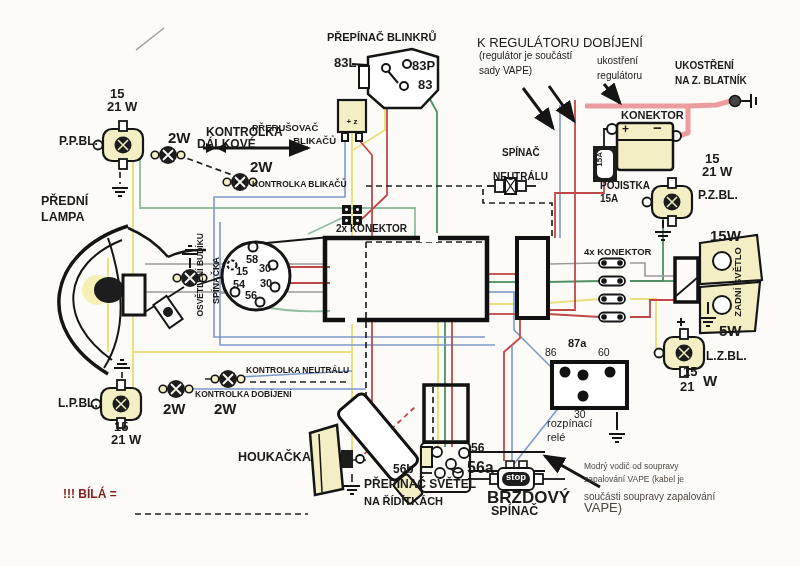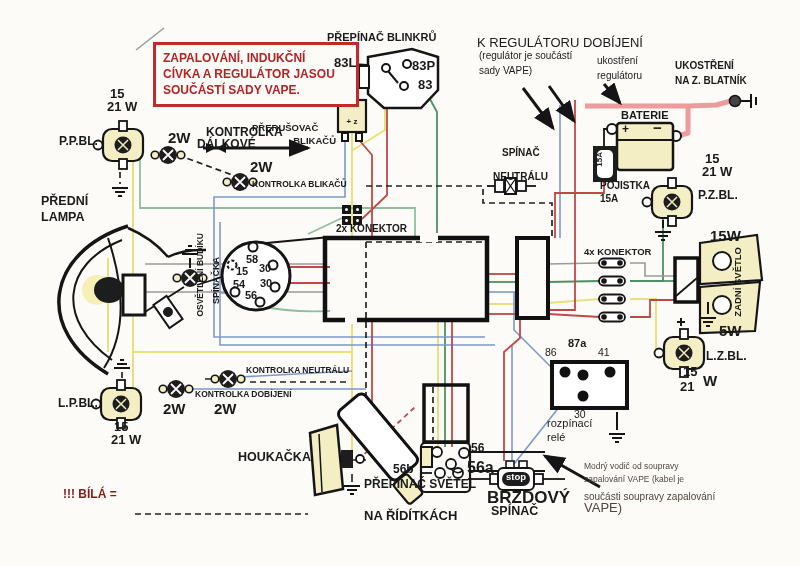--- a/index.html
+++ b/index.html
@@ -334,44 +334,39 @@
     <use href="#gnd" transform="translate(190,254) scale(1,-1)"></use>
     <path d="M190,258 V268" stroke="#151515" stroke-width="2" fill="none"></path>
     <use href="#gnd" transform="translate(352,486)"></use>
   </g>
   <g>
     <circle cx="735" cy="101" r="5.5" fill="#444" stroke="#151515" stroke-width="1.5"></circle>
     <path d="M740,101 H751 M751,94 V108 M756,97 V105" stroke="#151515" stroke-width="2" fill="none"></path>
   </g>
 </svg>
 
-<div class="notebox">
-  <div>ZAPALOVÁNÍ, INDUKČNÍ</div>
-  <div>CÍVKA A REGULÁTOR JASOU</div>
-  <div>SOUČÁSTÍ SADY VAPE.</div>
-</div>
 
 <div class="lbl" style="left:327px;top:32px;font-size:11px">PŘEPÍNAČ BLINKRŮ</div>
 <div class="lbl" style="left:334px;top:56px;font-size:13px">83L</div>
 <div class="lbl" style="left:412px;top:59px;font-size:13px">83P</div>
 <div class="lbl" style="left:418px;top:78px;font-size:13px">83</div>
 
 <div class="lbl" style="left:252px;top:123px;width:84px;text-align:left;font-size:9.5px">PŘERUŠOVAČ</div>
 <div class="lbl" style="left:252px;top:136px;width:84px;text-align:right;font-size:9.5px">BLIKAČŮ</div>
 <div class="lbl" style="left:340px;top:118px;width:24px;text-align:center;font-size:8px">+ z</div>
 
 <div class="lbl n" style="left:477px;top:36px;font-size:13px">K REGULÁTORU DOBÍJENÍ</div>
 <div class="lbl n" style="left:479px;top:51px;font-size:10px">(regulátor je součástí</div>
 <div class="lbl n" style="left:479px;top:66px;font-size:10px">sady VAPE)</div>
 <div class="lbl n" style="left:597px;top:56px;font-size:10px">ukostření</div>
 <div class="lbl n" style="left:597px;top:71px;font-size:10px">regulátoru</div>
 <div class="lbl" style="left:675px;top:61px;font-size:10px">UKOSTŘENÍ</div>
 <div class="lbl" style="left:675px;top:76px;font-size:10px">NA Z. BLATNÍK</div>
 
-<div class="lbl" style="left:621px;top:110px;font-size:11px">BATERIE</div>
+<div class="lbl" style="left:621px;top:110px;font-size:11px">KONEKTOR</div>
 <div class="lbl" style="left:622px;top:123px;font-size:12px">+</div>
 <div class="lbl" style="left:653px;top:120px;font-size:15px">−</div>
 <div class="lbl" style="left:600px;top:181px;font-size:10px">POJISTKA</div>
 <div class="lbl" style="left:600px;top:194px;font-size:10px">15A</div>
 <div class="lbl v" style="left:596px;top:152px;font-size:8px">15A</div>
 
 <div class="lbl" style="left:502px;top:148px;font-size:10px">SPÍNAČ</div>
 <div class="lbl" style="left:493px;top:172px;font-size:10px">NEUTRÁLU</div>
 
 <div class="lbl" style="left:59px;top:135px;font-size:12px">P.P.BL.</div>
@@ -407,41 +402,41 @@
 <div class="lbl v" style="left:733px;top:247px;font-size:9.5px">ZADNÍ SVĚTLO</div>
 
 <div class="lbl" style="left:719px;top:323px;font-size:15px">5W</div>
 <div class="lbl" style="left:706px;top:350px;font-size:12px">L.Z.BL.</div>
 <div class="lbl" style="left:683px;top:365px;font-size:13px">15</div>
 <div class="lbl" style="left:680px;top:380px;font-size:13px">21</div>
 <div class="lbl" style="left:703px;top:373px;font-size:15px">W</div>
 
 <div class="lbl n" style="left:545px;top:347px;font-size:10.5px">86</div>
 <div class="lbl" style="left:568px;top:338px;font-size:11px">87a</div>
-<div class="lbl n" style="left:598px;top:347px;font-size:10.5px">41</div>
+<div class="lbl n" style="left:598px;top:347px;font-size:10.5px">60</div>
 <div class="lbl n" style="left:574px;top:409px;font-size:10.5px">30</div>
 <div class="lbl n" style="left:547px;top:418px;font-size:11px">rozpínací</div>
 <div class="lbl n" style="left:547px;top:432px;font-size:11px">relé</div>
 
 <div class="lbl" style="left:246px;top:366px;font-size:8.5px">KONTROLKA NEUTRÁLU</div>
 <div class="lbl" style="left:195px;top:390px;font-size:8.5px">KONTROLKA DOBÍJENÍ</div>
 <div class="lbl" style="left:163px;top:401px;font-size:15px">2W</div>
 <div class="lbl" style="left:214px;top:401px;font-size:15px">2W</div>
 
 <div class="lbl" style="left:58px;top:397px;font-size:12px">L.P.BL.</div>
 <div class="lbl" style="left:114px;top:420px;font-size:13px">15</div>
 <div class="lbl" style="left:111px;top:433px;font-size:13px">21 W</div>
 
 <div class="lbl" style="left:238px;top:451px;font-size:12.5px">HOUKAČKA</div>
 
 <div class="lbl" style="left:471px;top:442px;font-size:12px">56</div>
 <div class="lbl" style="left:467px;top:460px;font-size:16px">56a</div>
 <div class="lbl" style="left:393px;top:463px;font-size:12px">56b</div>
 <div class="lbl" style="left:364px;top:478px;font-size:12px">PŘEPÍNAČ SVĚTEL</div>
-<div class="lbl" style="left:364px;top:509px;font-size:13px">NA ŘÍDÍTKÁCH</div>
+<div class="lbl" style="left:364px;top:496px;font-size:11px">NA ŘÍDÍTKÁCH</div>
 
 <div class="lbl" style="left:500px;top:472px;width:32px;text-align:center;font-size:9.5px;color:#fff">stop</div>
 <div class="lbl" style="left:487px;top:489px;font-size:17px">BRZDOVÝ</div>
 <div class="lbl" style="left:491px;top:505px;font-size:12.5px">SPÍNAČ</div>
 
 <div class="lbl n" style="left:584px;top:462px;font-size:8.5px;color:#4f463e">Modrý vodič od soupravy</div>
 <div class="lbl n" style="left:584px;top:475px;font-size:8.5px;color:#4f463e">zapalování VAPE (kabel je</div>
 <div class="lbl n" style="left:584px;top:492px;font-size:10px;color:#4f463e">součásti soupravy zapalování</div>
 <div class="lbl n" style="left:584px;top:501px;font-size:13px;color:#4f463e">VAPE)</div>
 

